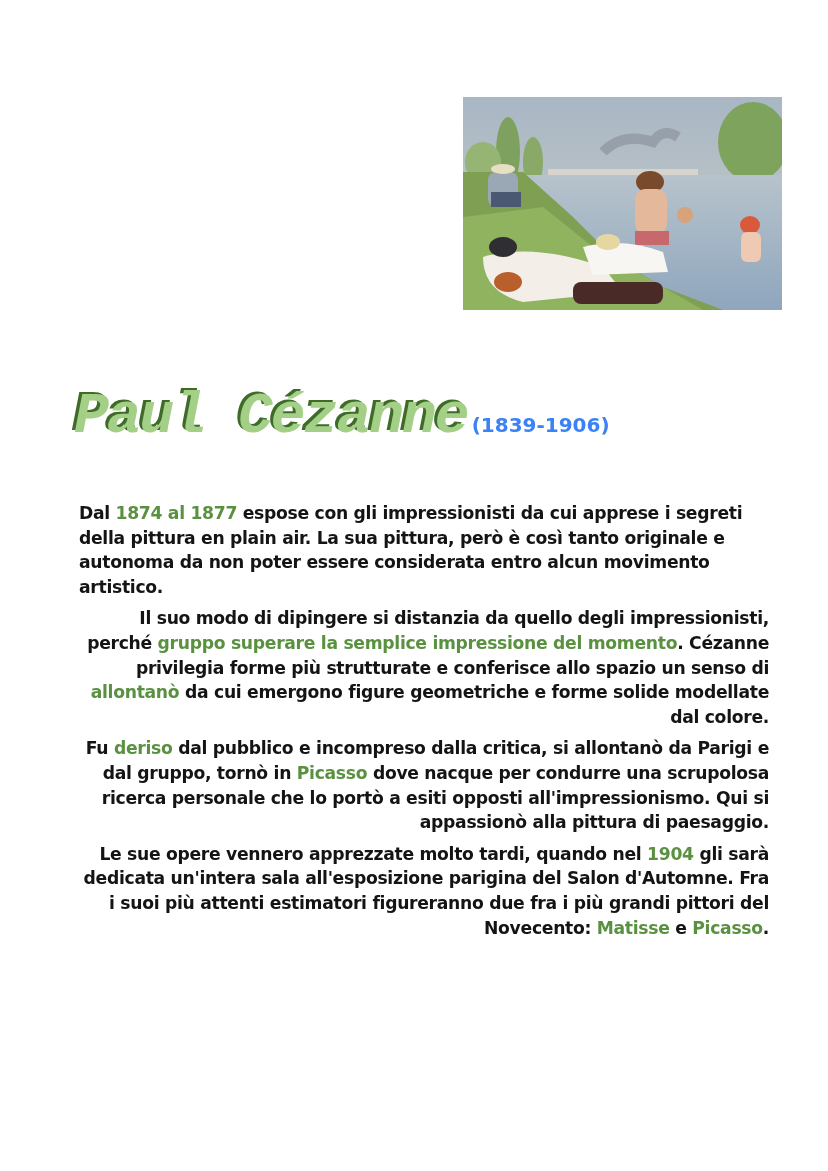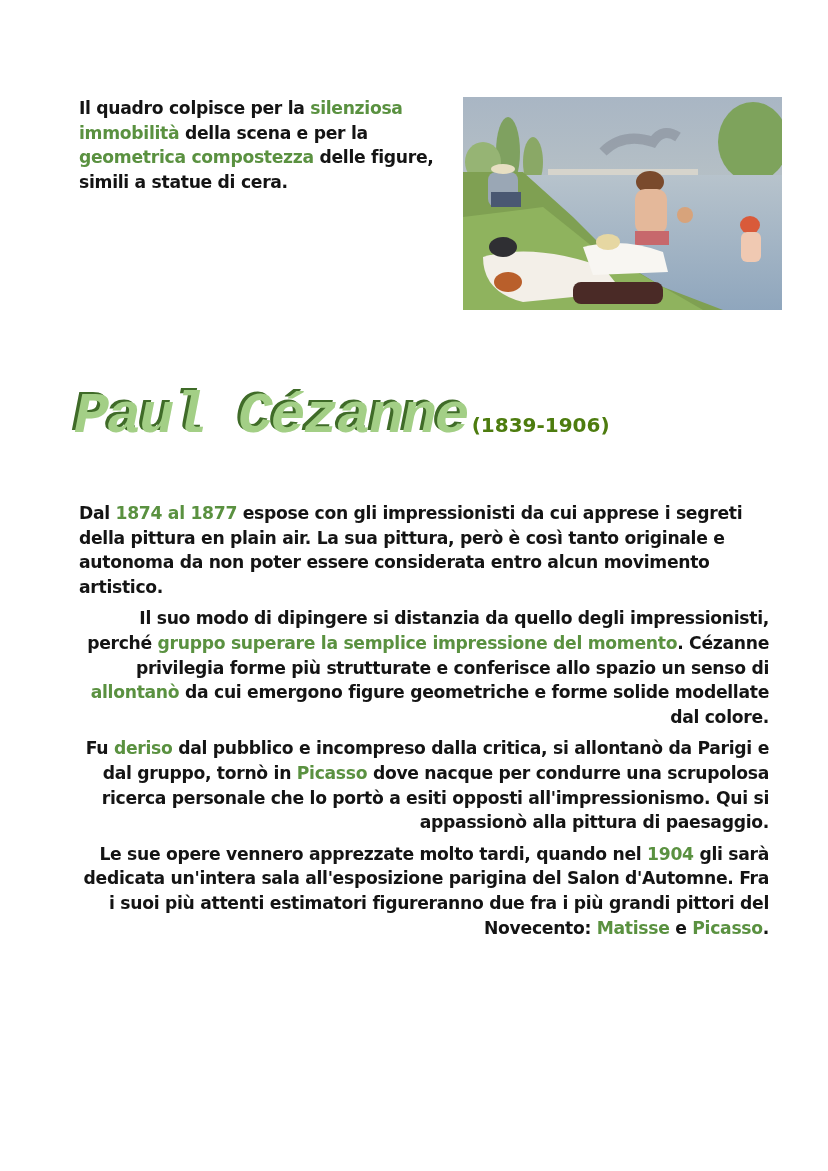--- a/index.html
+++ b/index.html
@@ -10,29 +10,28 @@
       letter-spacing: -0.3px; color: #141414; }
     .intro p + p { margin-top: 7px; }
     .g { color: #5a9140; font-weight: bold; }
     .painting { position: absolute; left: 463px; top: 97px; width: 319px; height: 213px;
       overflow: hidden; }
     .title-wrap { position: absolute; left: 74px; top: 384px; white-space: nowrap; }
     .title { display: inline-block; font-family: Liberation Mono, monospace; font-style: italic;
       font-weight: bold; font-size: 58px; color: #a3cf86; letter-spacing: -2px;
       text-shadow: -3px -2px 0 #3f6b28; vertical-align: baseline; }
     .dates { display: inline-block; font-family: "DejaVu Sans", sans-serif; font-weight: bold;
-      font-size: 20px; color: #4d7c0f; margin-left: 4px; }
+      font-size: 20px; color: #3b82f6; margin-left: 4px; }
     .body { position: absolute; left: 79px; top: 501px; width: 690px; }
     .body p + p { margin-top: 7px; text-align: right; }
   </style>
 </head>
 <body>
 
 <div class="intro">
-  <p><span>Il quadro colpisce per la </span><span class="g">silenziosa immobilità</span><span> della scena e per la </span><span class="g">geometrica compostezza</span><span> delle figure, simili a statue di cera.</span></p>
 </div>
 
 <div class="painting">
   <svg width="319" height="213" viewBox="0 0 319 213">
     <defs>
       <linearGradient id="sky" x1="0" y1="0" x2="0" y2="1">
         <stop offset="0" stop-color="#a9b6c4"></stop>
           <stop offset="1" stop-color="#c9cfc8"></stop>
       </linearGradient>
       <linearGradient id="water" x1="0" y1="0" x2="0" y2="1">

